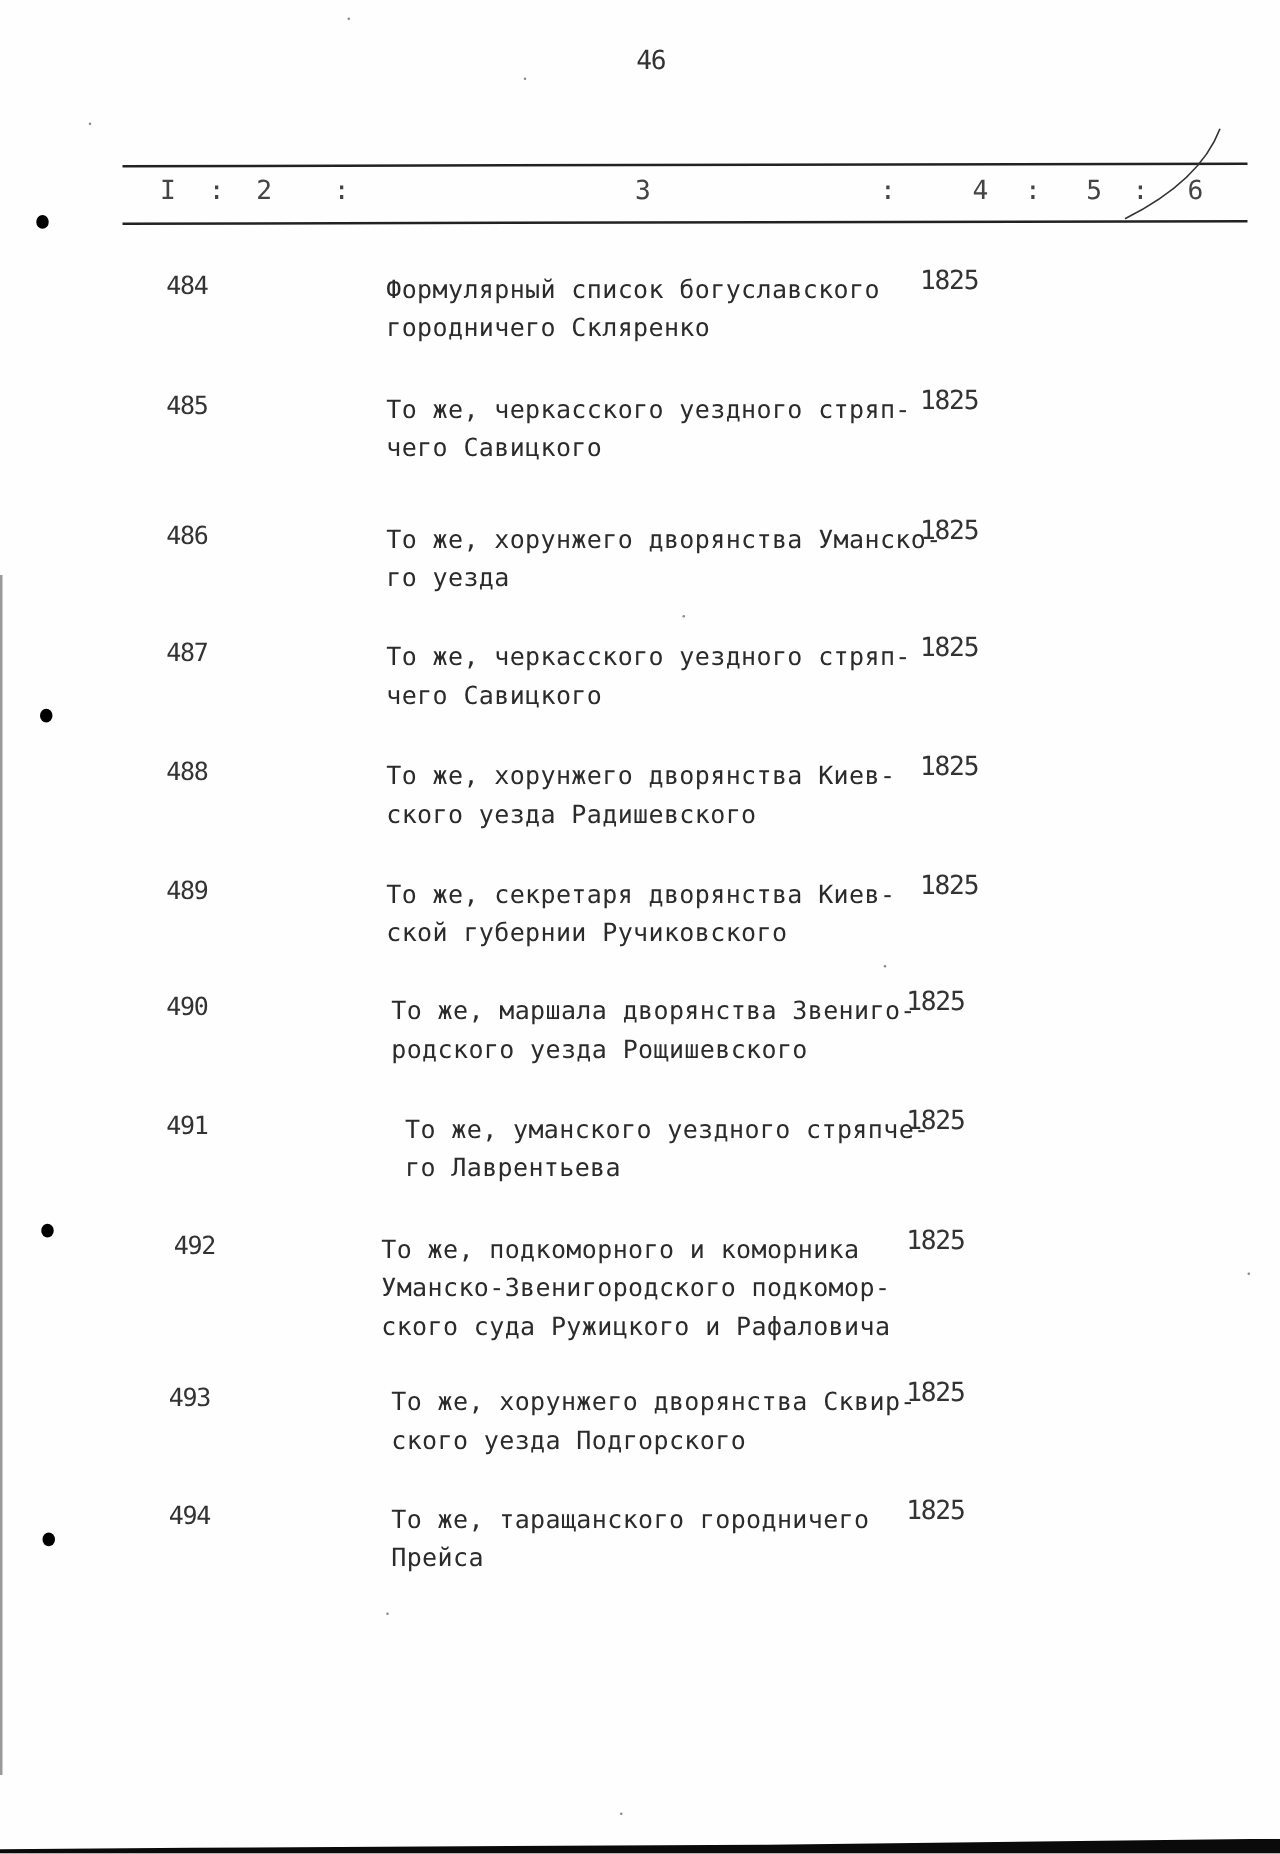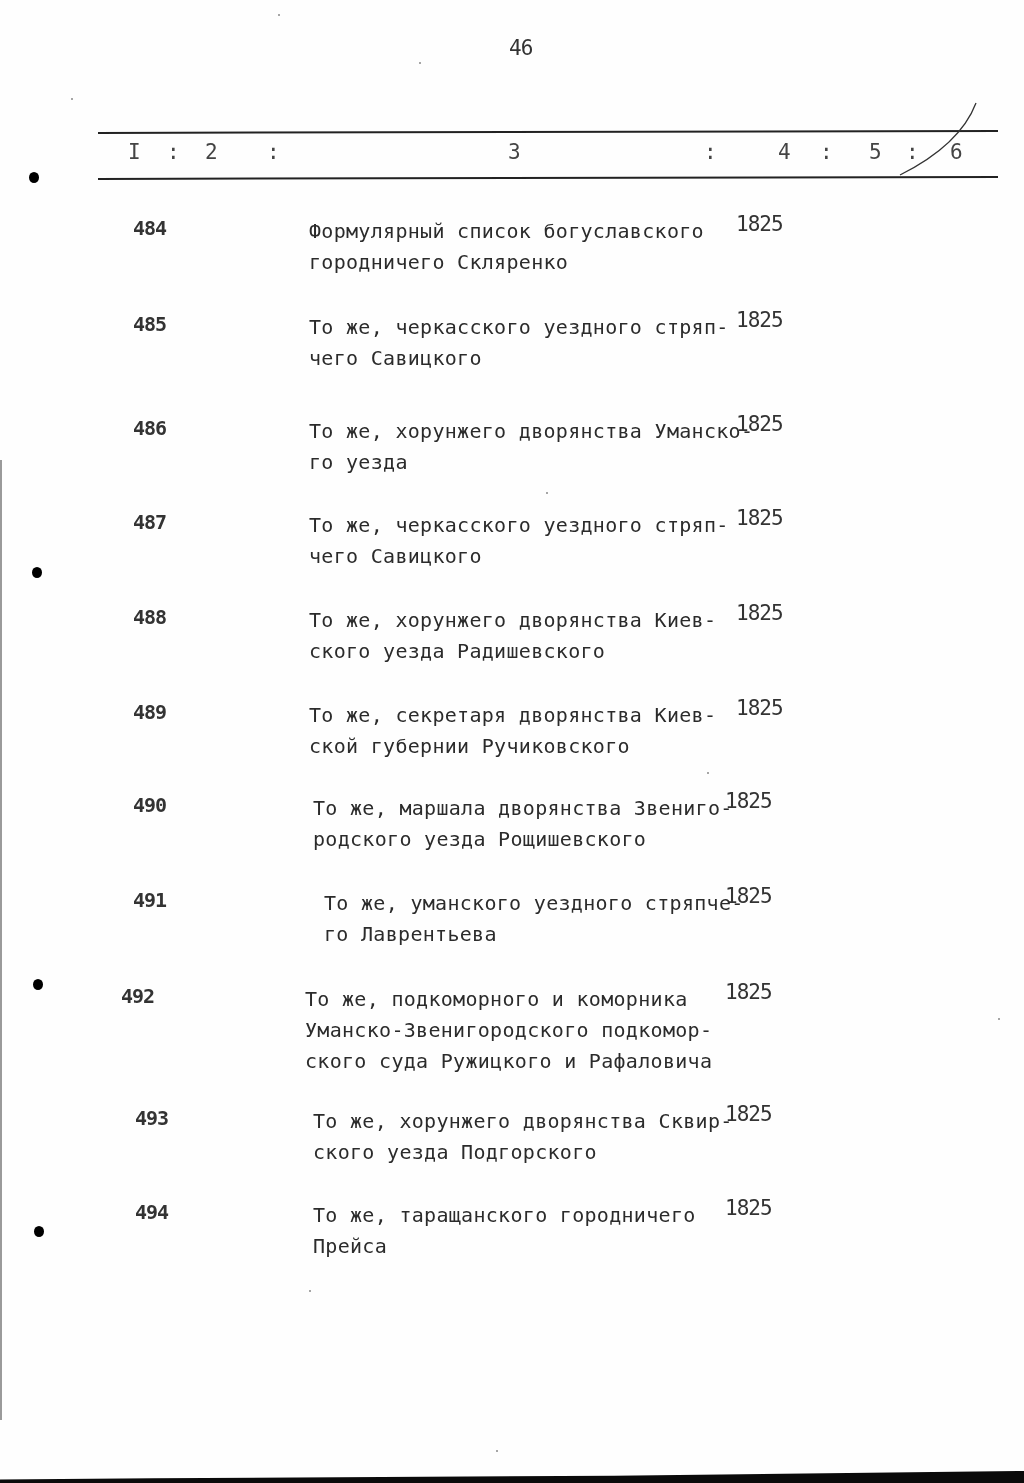--- a/index.html
+++ b/index.html
@@ -54,21 +54,20 @@
       left: 0;
       width: 1024px;
     }
     .entry-num {
       position: absolute;
       left: 133px;
       top: 0;
       font-size: 20px;
       color: #333;
       letter-spacing: -1px;
-      font-weight: bold;
     }
     .entry-title {
       position: absolute;
       left: 261px;
       top: 0;
       width: 470px;
       font-size: 20px;
       line-height: 31px;
       color: #2b2b2b;
       white-space: pre-line;
@@ -191,21 +190,21 @@
   </div>
 
   <div class="entry" style="top:888px">
     <span class="entry-num">491</span>
     <span class="entry-title" style="left:276px">То же, уманского уездного стряпче-
 го Лаврентьева</span>
     <span class="entry-year" style="left:725px">1825</span>
   </div>
 
   <div class="entry" style="top:984px">
-    <span class="entry-num" style="left:121px">492</span>
+    <span class="entry-num" style="left:139px">492</span>
     <span class="entry-title" style="left:257px">То же, подкоморного и коморника
 Уманско-Звенигородского подкомор-
 ского суда Ружицкого и Рафаловича</span>
     <span class="entry-year" style="left:725px">1825</span>
   </div>
 
   <div class="entry" style="top:1106px">
     <span class="entry-num" style="left:135px">493</span>
     <span class="entry-title" style="left:265px">То же, хорунжего дворянства Сквир-
 ского уезда Подгорского</span>

